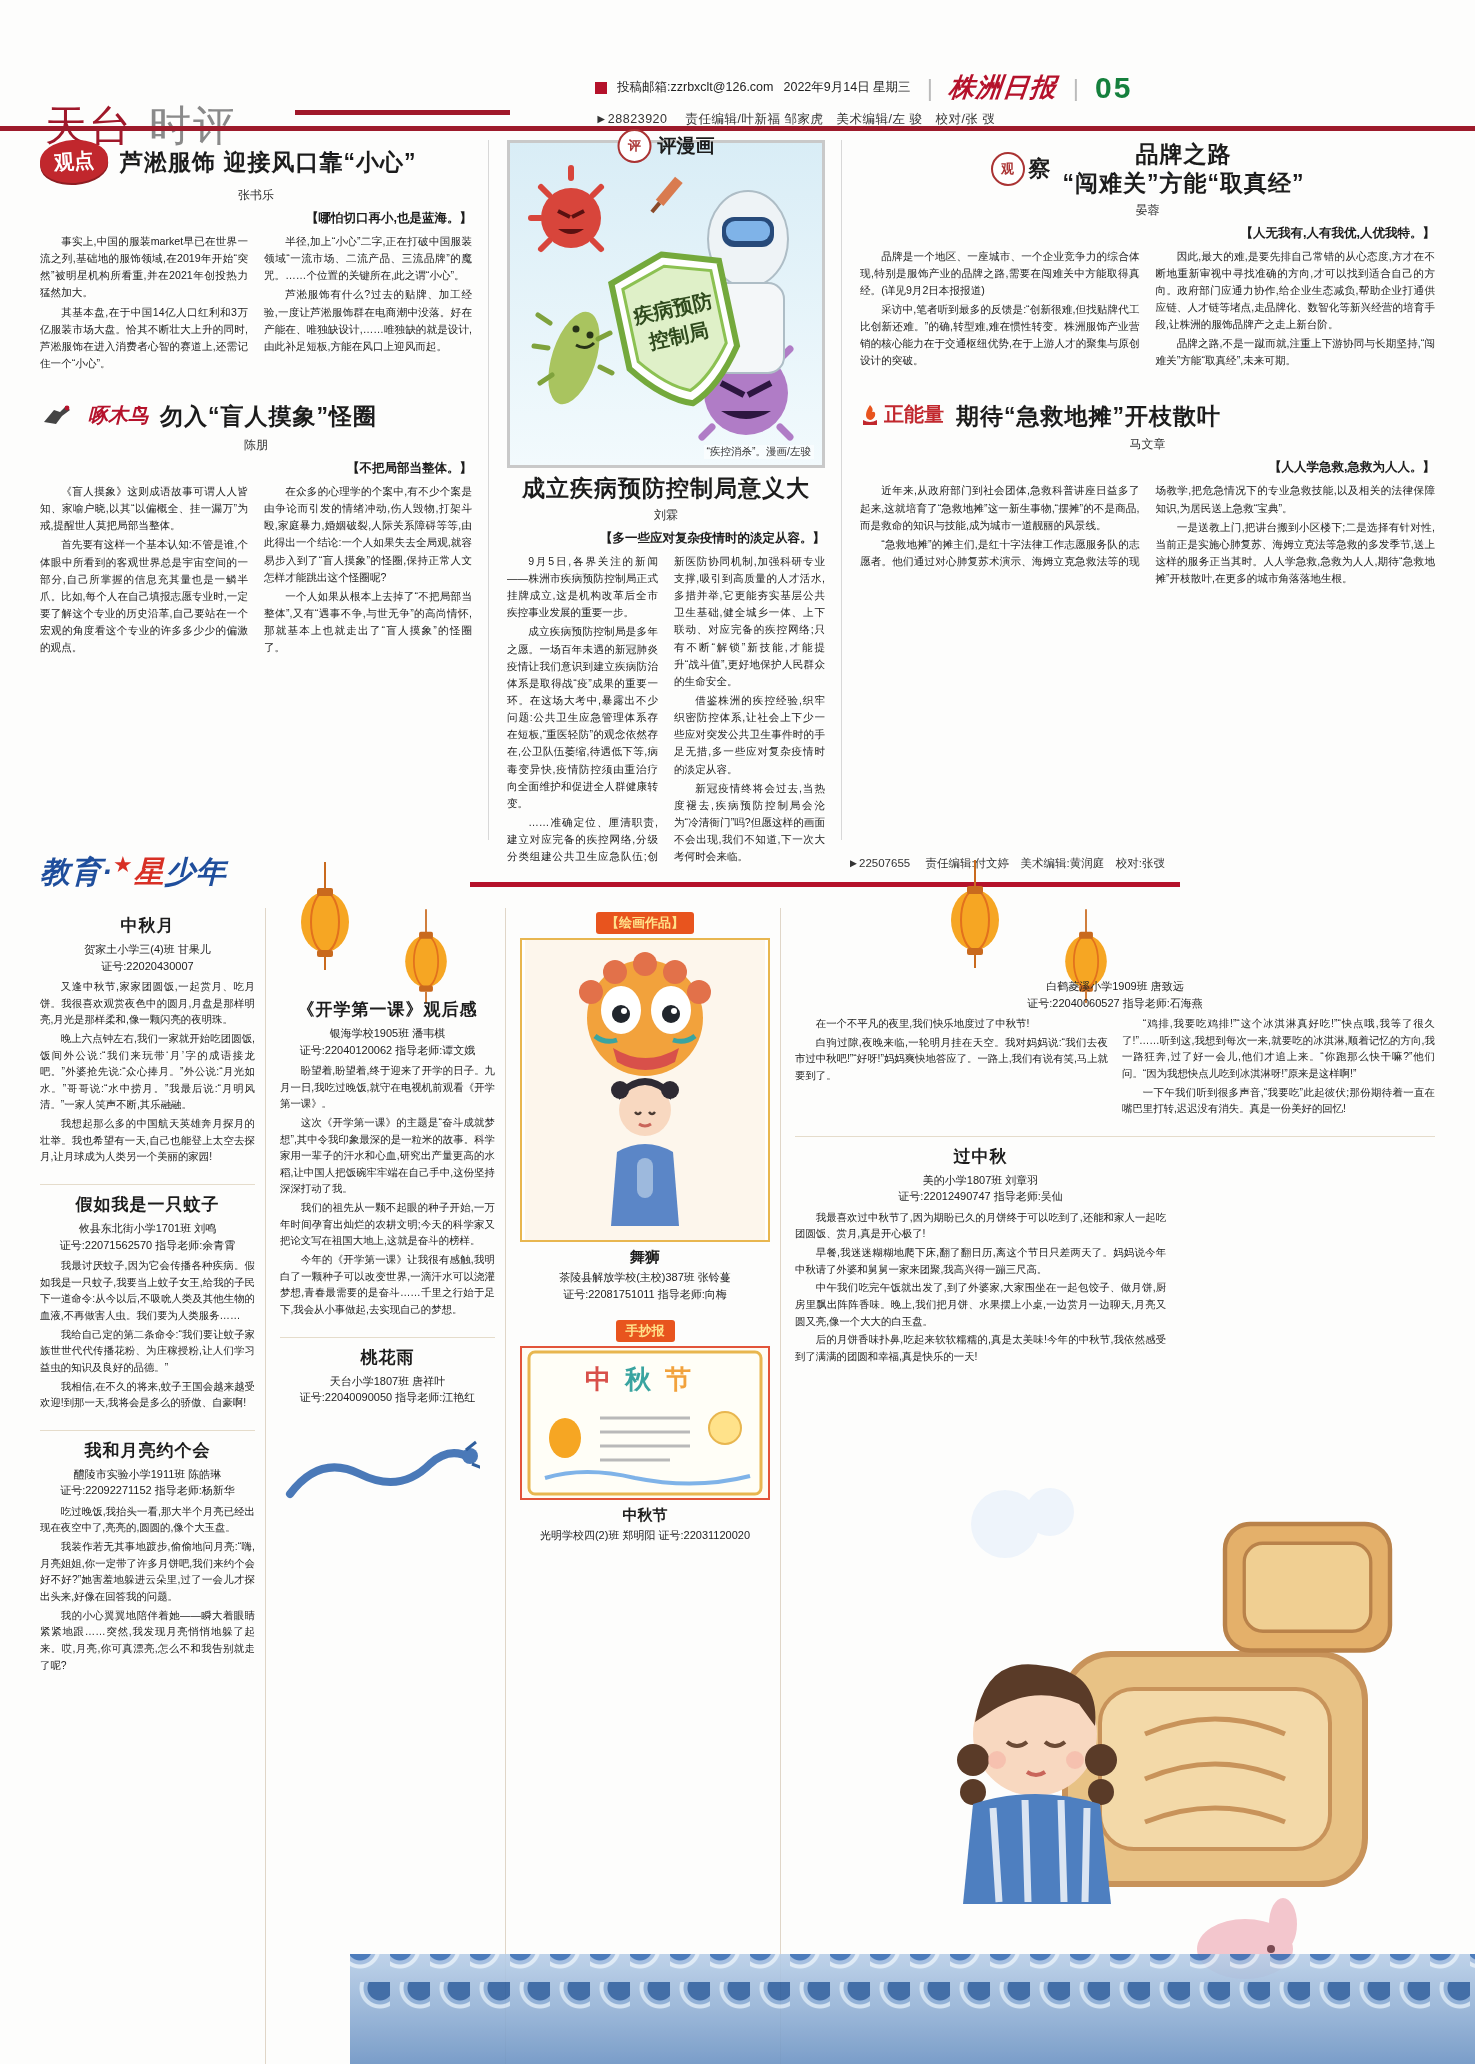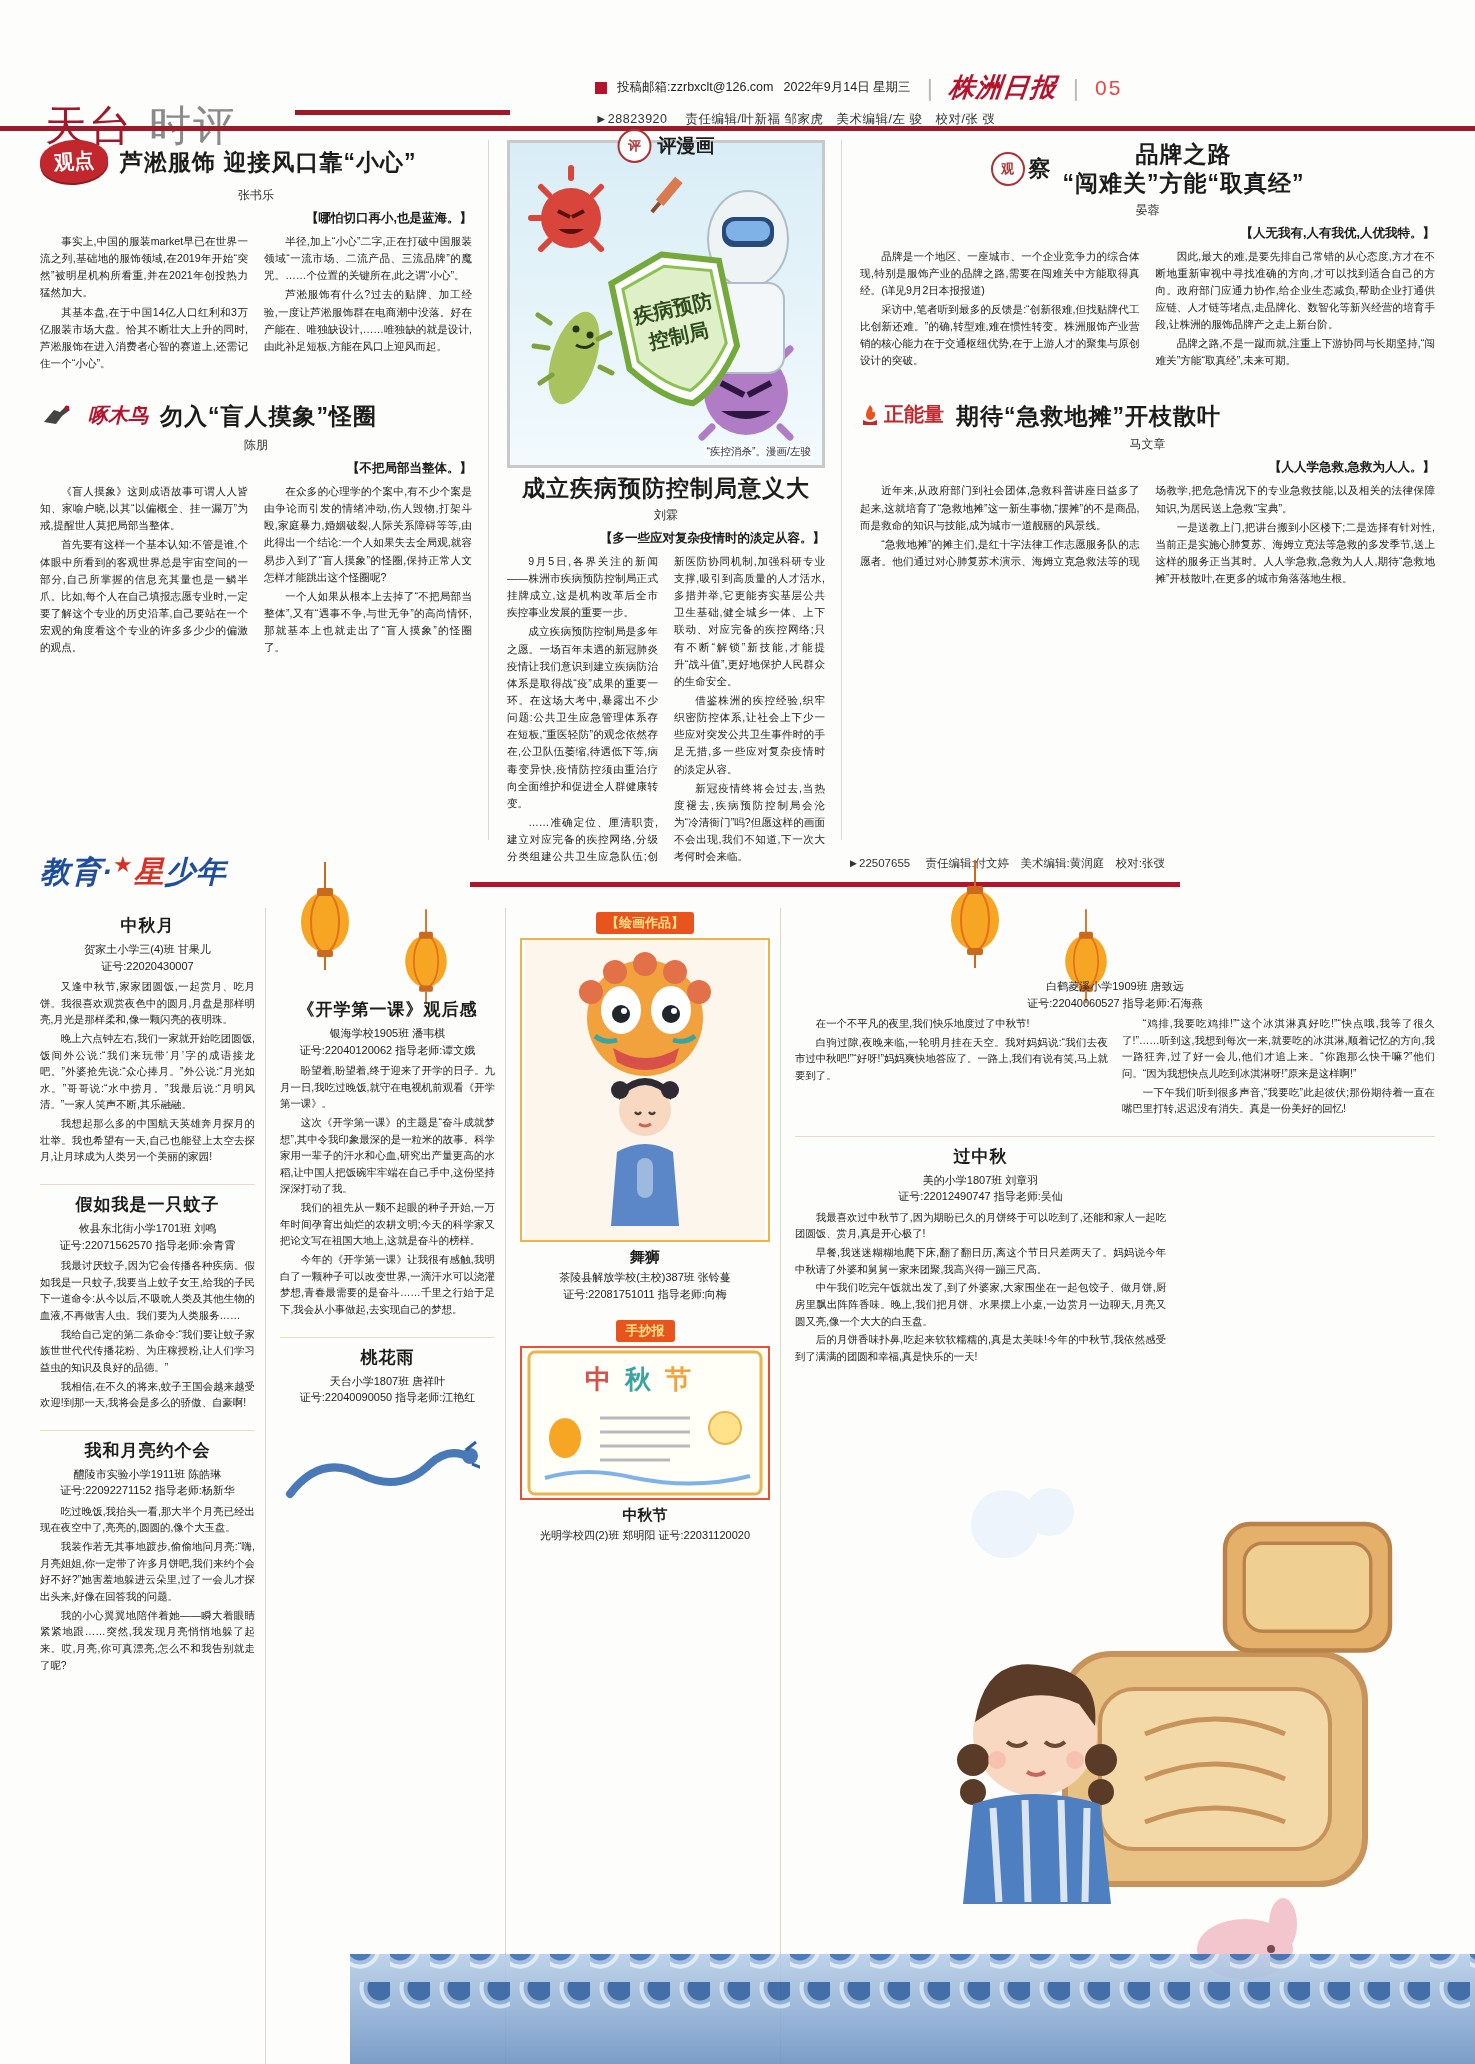--- a/index.html
+++ b/index.html
@@ -10,21 +10,21 @@
   .brand{position:absolute;left:5px;top:6px;font-size:42px;font-weight:normal;letter-spacing:2px;margin-top:22px;}
   .brand .b1{color:#a0182a;}
   .brand .b2{color:#8a8a8a;}
   .brand-rule{position:absolute;left:255px;top:40px;width:215px;height:5px;background:#a0182a;}
   .mast{position:absolute;right:0;top:0;width:840px;font-size:12.5px;color:#222;}
   .mast .l1{display:flex;align-items:center;gap:10px;justify-content:flex-start;}
   .redsq{display:inline-block;width:12px;height:12px;background:#b5122b;}
   .mastname{font-family:"Liberation Serif","DejaVu Serif",serif;font-style:italic;font-weight:bold;
             color:#b5122b;font-size:26px;letter-spacing:1px;transform:skewX(-6deg);}
   .bar{color:#bbb;font-size:24px;font-weight:100;margin:0 6px;}
-  .pageno{color:#ef4444;font-size:21px;font-weight:normal;letter-spacing:2px;}
+  .pageno{color:#15803d;font-size:30px;font-weight:bold;letter-spacing:2px;}
   .mast .l2{margin-top:6px;color:#333;letter-spacing:.5px;}
   .redrule{position:absolute;left:0;top:126px;width:100%;height:5px;background:#9d1b2b;}
   
   .topgrid{position:absolute;left:40px;top:140px;width:1395px;height:700px;display:flex;gap:18px;}
   .col{position:relative;}
   .col-left{width:432px;border-right:1px solid #d8d8d8;padding-right:16px;}
   .col-mid{width:318px;border-right:1px solid #d8d8d8;padding-right:16px;}
   .col-right{flex:1;}
   .arthead{display:flex;align-items:center;gap:12px;margin-bottom:2px;}
   .badge-op{flex:0 0 auto;background:#c1272d;color:#fff;font-weight:bold;font-size:20px;

